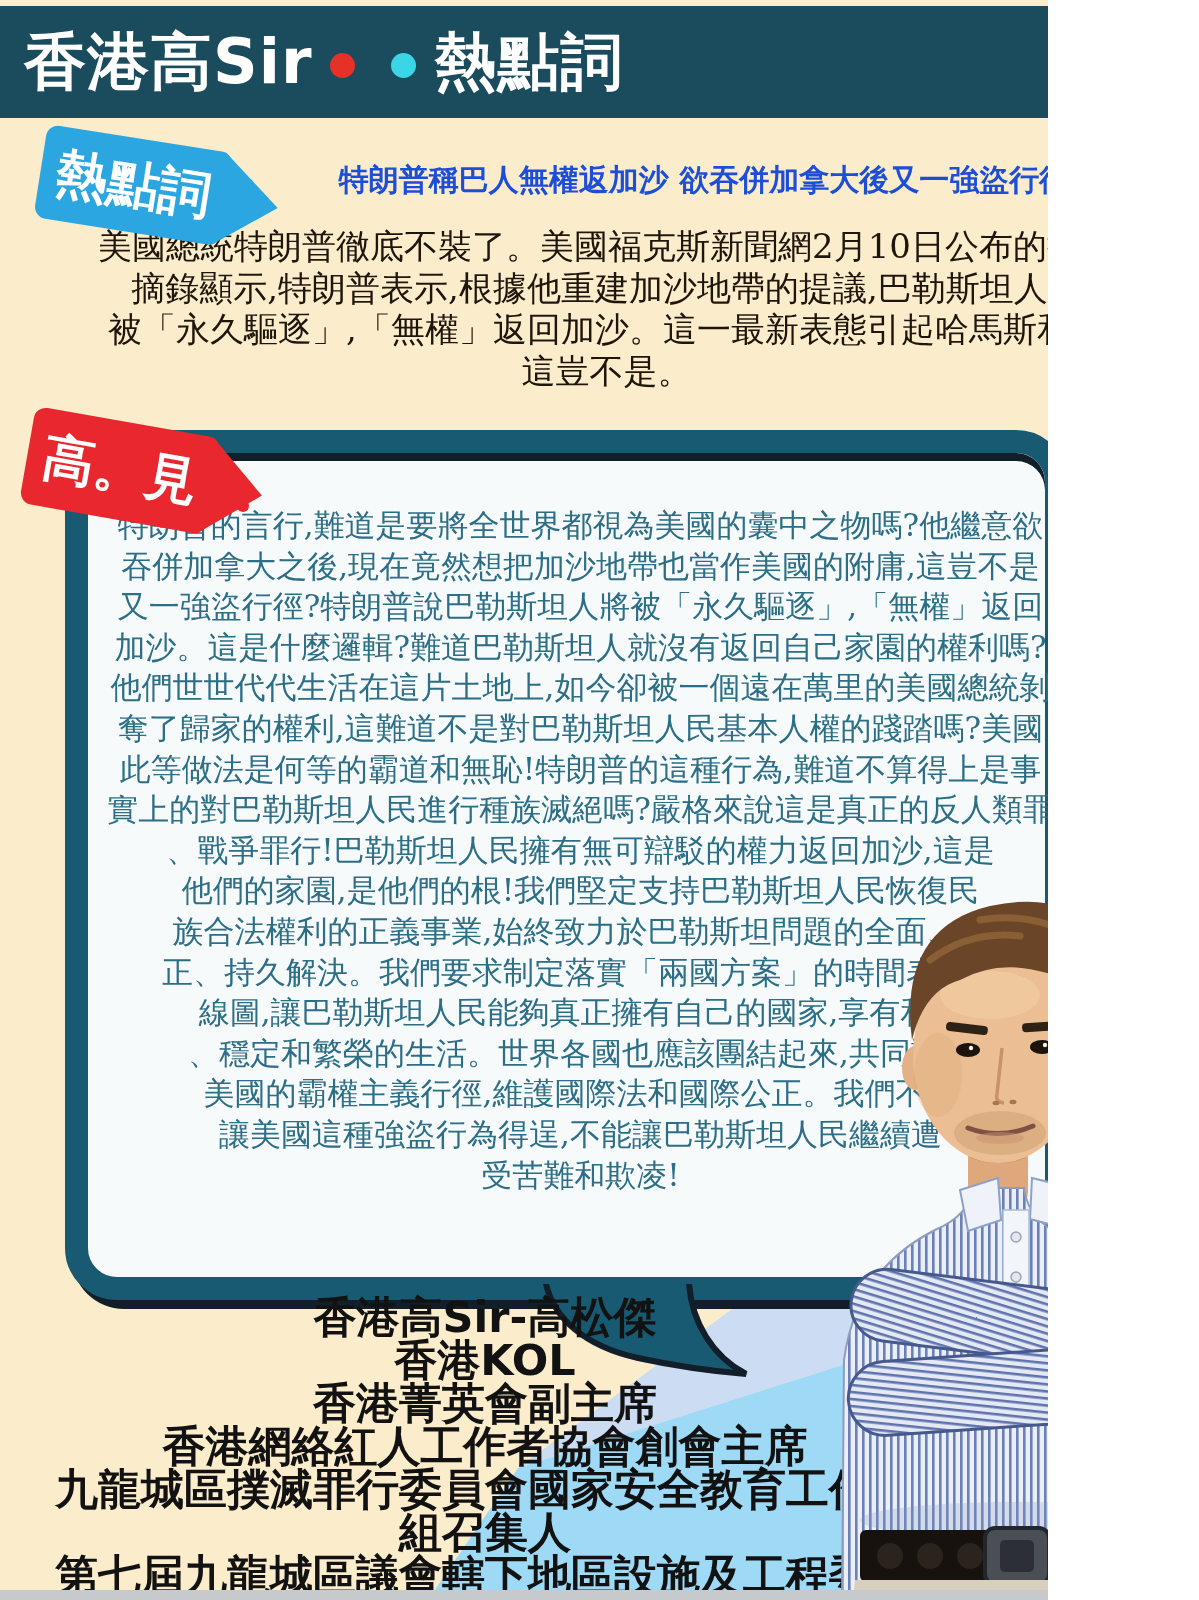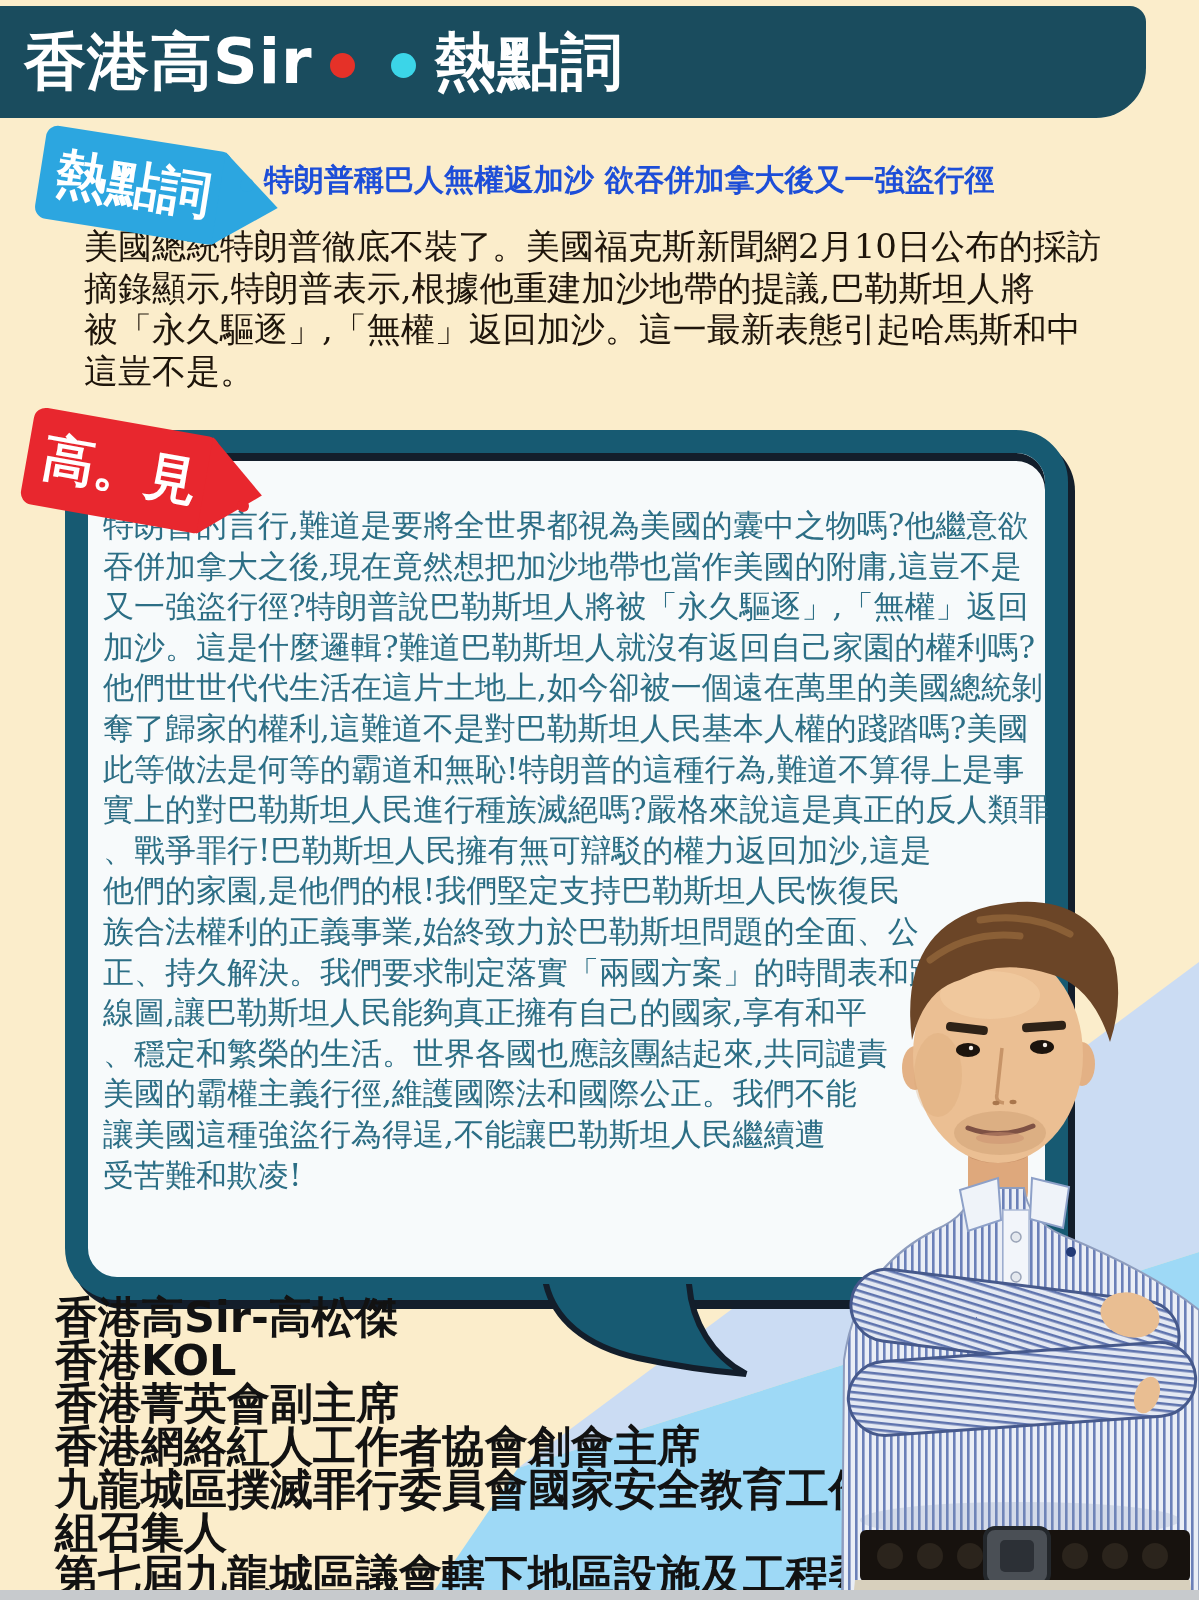--- a/index.html
+++ b/index.html
@@ -1,17 +1,17 @@
 <!DOCTYPE html>
 <html><head>
 <meta charset="utf-8">
 <style>
   html,body{margin:0;padding:0;}
   body{font-family:"DejaVu Sans","Liberation Sans",sans-serif;}
-  #page{position:relative;width:1199px;height:1600px;background:#FBEDCB;overflow:hidden;}
+  #page{position:relative;width:1048px;height:1600px;background:#FBEDCB;overflow:hidden;text-align:center;}
 
   
   #bg-wedges{position:absolute;left:0;top:0;width:1199px;height:1600px;z-index:1;}
 
   
   .header-banner{
     position:absolute;left:0;top:6px;width:1146px;height:112px;
     background:#1A4C5E;border-radius:0 16px 50px 0;
     display:flex;align-items:center;padding-left:24px;box-sizing:border-box;
     z-index:4;

